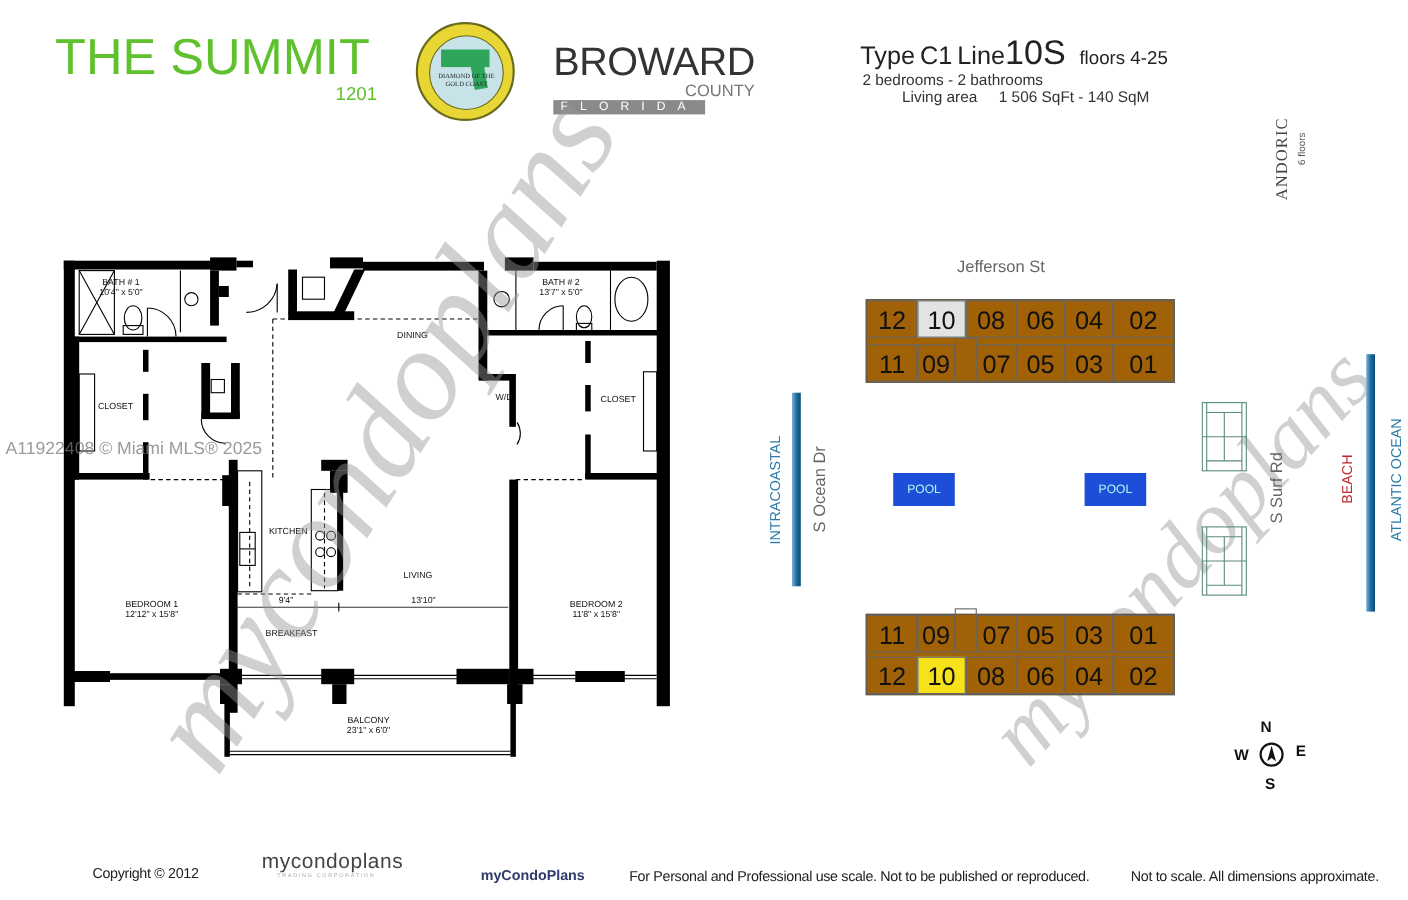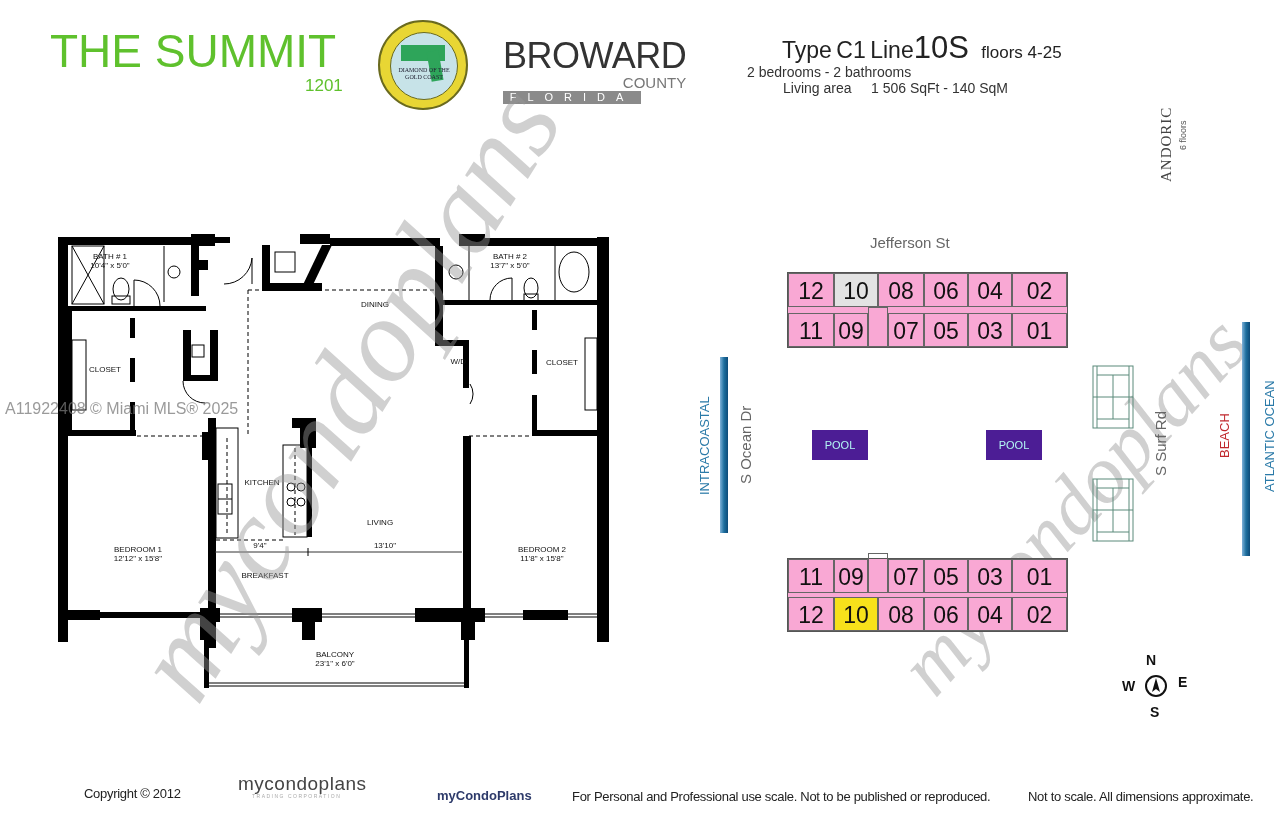--- a/index.html
+++ b/index.html
@@ -17,38 +17,38 @@
   .broward { left:503px; top:38px; }
   .broward .b1 { font-size:36px; color:#333; line-height:1; letter-spacing:-0.5px; }
   .broward .b2 { font-size:15px; color:#777; text-align:right; line-height:1; margin-top:1px; }
   .broward .b3 { background:#8a8a8a; color:#fff; font-size:11px; letter-spacing:11px; text-align:center; width:138px; height:13px; line-height:13px; margin-top:1px; }
 
   .type-line { left:782px; top:30px; white-space:nowrap; color:#222; }
   .type-line .t1 { font-size:23px; }
   .type-line .t2 { font-size:23px; }
   .type-line .t3 { font-size:31px; }
   .type-line .t4 { font-size:17px; margin-left:8px; }
-  .spec { left:747px; font-size:14px; color:#333; line-height:16px; }
+  .spec { left:784px; font-size:14px; color:#333; line-height:16px; }
 
   .andoric { left:1150px; top:108px; width:50px; height:80px; }
   .andoric .a1 { position:absolute; left:0; top:0; transform-origin:0 0; transform:translate(8px,74px) rotate(-90deg); font-family:"Liberation Serif", serif; font-size:15px; color:#444; white-space:nowrap; letter-spacing:1px; }
   .andoric .a2 { position:absolute; left:0; top:0; transform-origin:0 0; transform:translate(28px,42px) rotate(-90deg); font-size:9px; color:#555; white-space:nowrap; }
 
   
   .floorplan { left:40px; top:225px; width:600px; height:475px; }
   .mls { left:5px; top:400px; font-size:16px; color:rgba(120,120,120,0.75); white-space:nowrap; }
 
   
   .street { font-size:15px; color:#666; white-space:nowrap;margin-top:31px; }
   .vlabel { position:absolute; transform-origin:0 0; transform:rotate(-90deg); white-space:nowrap; }
-  .building { position:absolute; border:1px solid #555; background:#f9a8d4; }
+  .building { position:absolute; border:1px solid #555; background:#a16207; }
   .unit { position:absolute; border:1px solid #666; box-sizing:border-box; font-size:23px; color:#111; text-align:center; line-height:34px; }
   .unit.gray { background:#e3e3e3; }
   .unit.yellow { background:#f7e11b; }
-  .pool { position:absolute; background:#4c1d95; color:#b3f5f4; font-size:11px; text-align:center; line-height:30px; width:56px; height:30px; }
+  .pool { position:absolute; background:#1d4ed8; color:#b3f5f4; font-size:11px; text-align:center; line-height:30px; width:56px; height:30px; }
   .waterbar { position:absolute; width:8px; background:linear-gradient(to right,#7fb1d8,#1e6f9e,#0d4a78); }
 
   .compass { left:1118px; top:652px; width:80px; height:70px; }
   .compass span { position:absolute; font-size:14px; font-weight:bold; color:#111; }
 
   
   .footer { font-size:13px; color:#222; white-space:nowrap; letter-spacing:-0.3px; }
   .renaissance { left:238px; top:774px; }
   .renaissance .r1 { font-size:19px; color:#444; font-family:"Liberation Sans", sans-serif; letter-spacing:0.5px; line-height:1; }
   .renaissance .r2 { font-size:5px; color:#aaa; letter-spacing:1.5px; margin-left:14px; }

